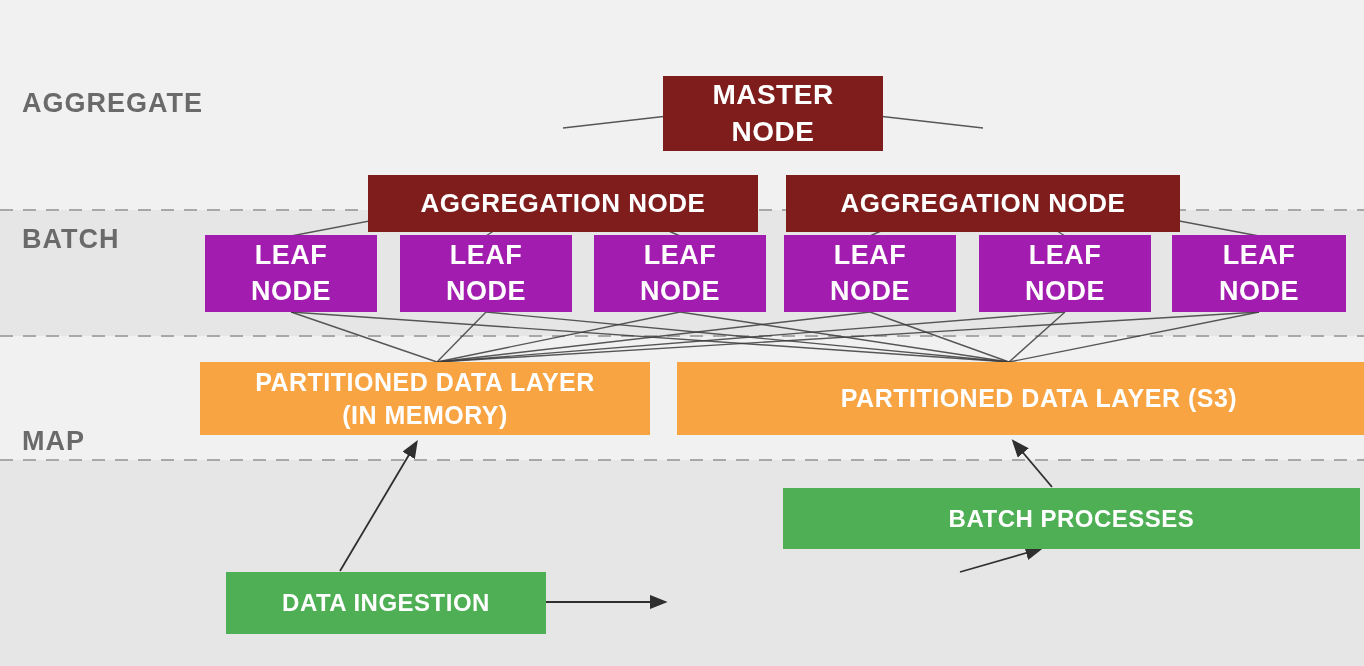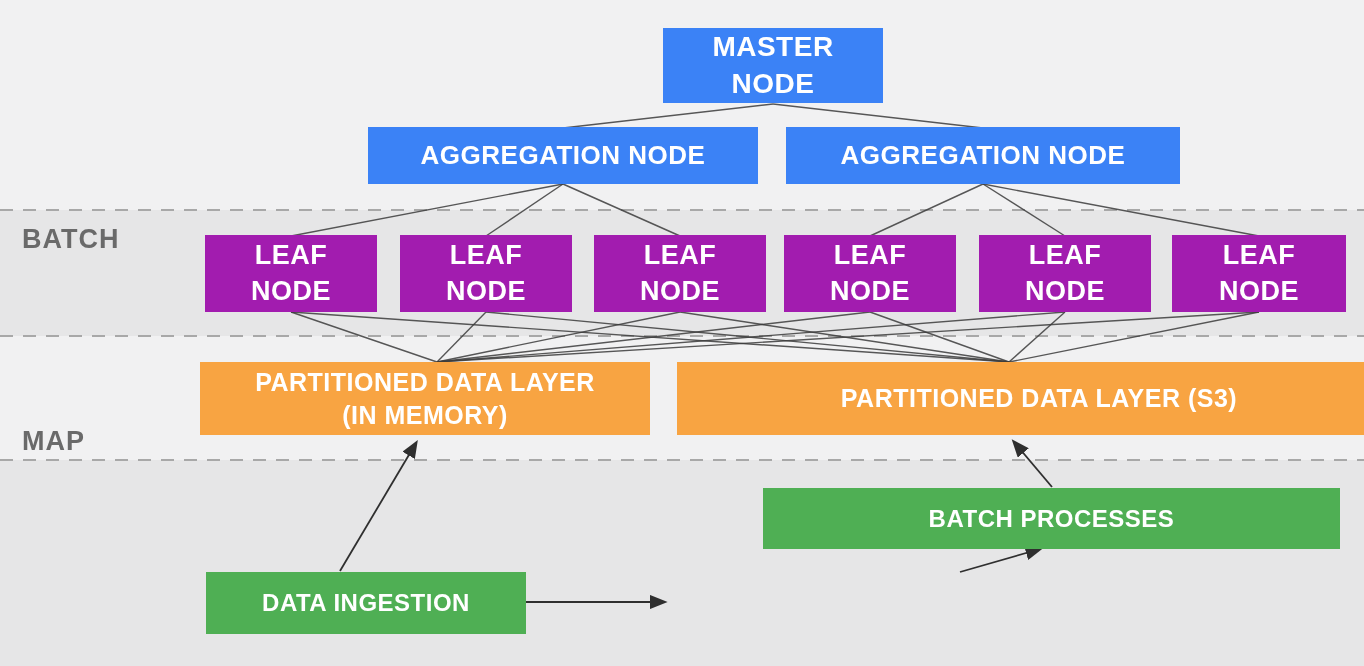--- a/index.html
+++ b/index.html
@@ -21,24 +21,24 @@
     position:absolute;left:22px;
     color:#6a6a6a;font-weight:bold;font-size:27px;letter-spacing:1px;
     white-space:nowrap;
   }
   .node{
     position:absolute;
     display:flex;align-items:center;justify-content:center;
     color:#ffffff;font-weight:bold;text-align:center;
     letter-spacing:0.5px;white-space:pre-line;line-height:1.32;
   }
-  .blue{background:#3b82f6;}
+  .blue{background:#7f1d1d;margin-top:48px;}
   .teal{background:#a21caf;}
   .orange{background:#f8a442;}
-  .green{background:#4faf54;}
+  .green{background:#4faf54;margin-left:20px;}
   svg#wires{position:absolute;left:0;top:0;pointer-events:none;}
   .tree-edge{stroke:#3c3c3c;stroke-width:1.4;opacity:0.85;}
   .arrow-edge{stroke:#2f2f2f;stroke-width:1.8;}
 </style>
 </head>
 <body>
 
 <div id="stage">
 
   <div class="band light" style="top:0;height:210px"></div>
@@ -84,20 +84,21 @@
     </g>
 
     <g>
       <line class="arrow-edge" x1="340" y1="571" x2="416" y2="443" marker-end="url(#ah)"></line>
       <line class="arrow-edge" x1="486" y1="602" x2="664" y2="602" marker-end="url(#ah)"></line>
       <line class="arrow-edge" x1="960" y1="572" x2="1040" y2="549" marker-end="url(#ah)"></line>
       <line class="arrow-edge" x1="1052" y1="487" x2="1014" y2="442" marker-end="url(#ah)"></line>
     </g>
   </svg>
 
+  <div class="bandlabel" style="top:88px">AGGREGATE</div>
   <div class="bandlabel" style="top:224px">BATCH</div>
   <div class="bandlabel" style="top:426px">MAP</div>
 
   <div class="node blue" style="left:663px;top:28px;width:220px;height:75px;font-size:28px">MASTER
 NODE</div>
 
   <div class="node blue" style="left:368px;top:127px;width:390px;height:57px;font-size:26px">AGGREGATION NODE</div>
   <div class="node blue" style="left:786px;top:127px;width:394px;height:57px;font-size:26px">AGGREGATION NODE</div>
 
   <div class="node teal" style="left:205px;top:235px;width:172px;height:77px;font-size:27px">LEAF

